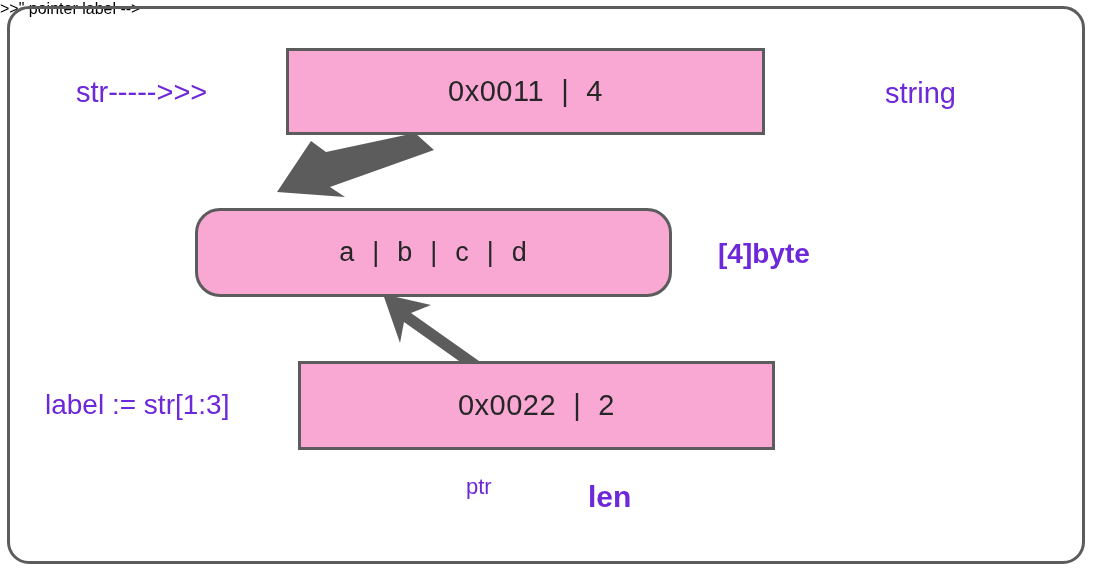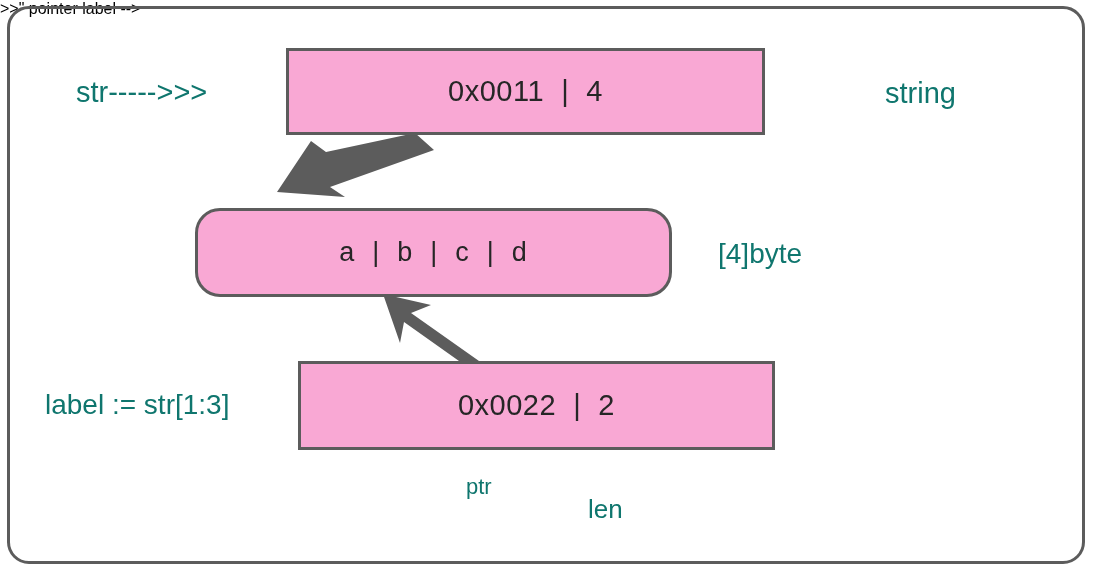--- a/index.html
+++ b/index.html
@@ -74,21 +74,21 @@
     letter-spacing: 0.5px;
   }
 
   .box-text {
     white-space: pre;
   }
 
   
   .label {
     position: absolute;
-    color: #0f766e;
+    color: #6d28d9;
     white-space: pre;
     z-index: 4;
   }
 
   #label-str-arrow {
     left: 76px;
     top: 76px;
     font-size: 29px;
     letter-spacing: 0px;
   }
@@ -97,38 +97,40 @@
     left: 860px;
     top: 77px;
     font-size: 29px;
     margin-left: 25px;
   }
 
   #label-byte-type {
     left: 718px;
     top: 238px;
     font-size: 28px;
+    font-weight: bold;
   }
 
   #label-slice-expr {
     left: 45px;
     top: 389px;
     font-size: 28px;
   }
 
   #label-ptr {
     left: 466px;
     top: 474px;
     font-size: 22px;
   }
 
   #label-len {
     left: 588px;
-    top: 494px;
-    font-size: 26px;
+    top: 480px;
+    font-size: 30px;
+    font-weight: bold;
   }
 
   
   #arrow-layer {
     position: absolute;
     left: 0;
     top: 0;
     width: 1104px;
     height: 576px;
     z-index: 5;

